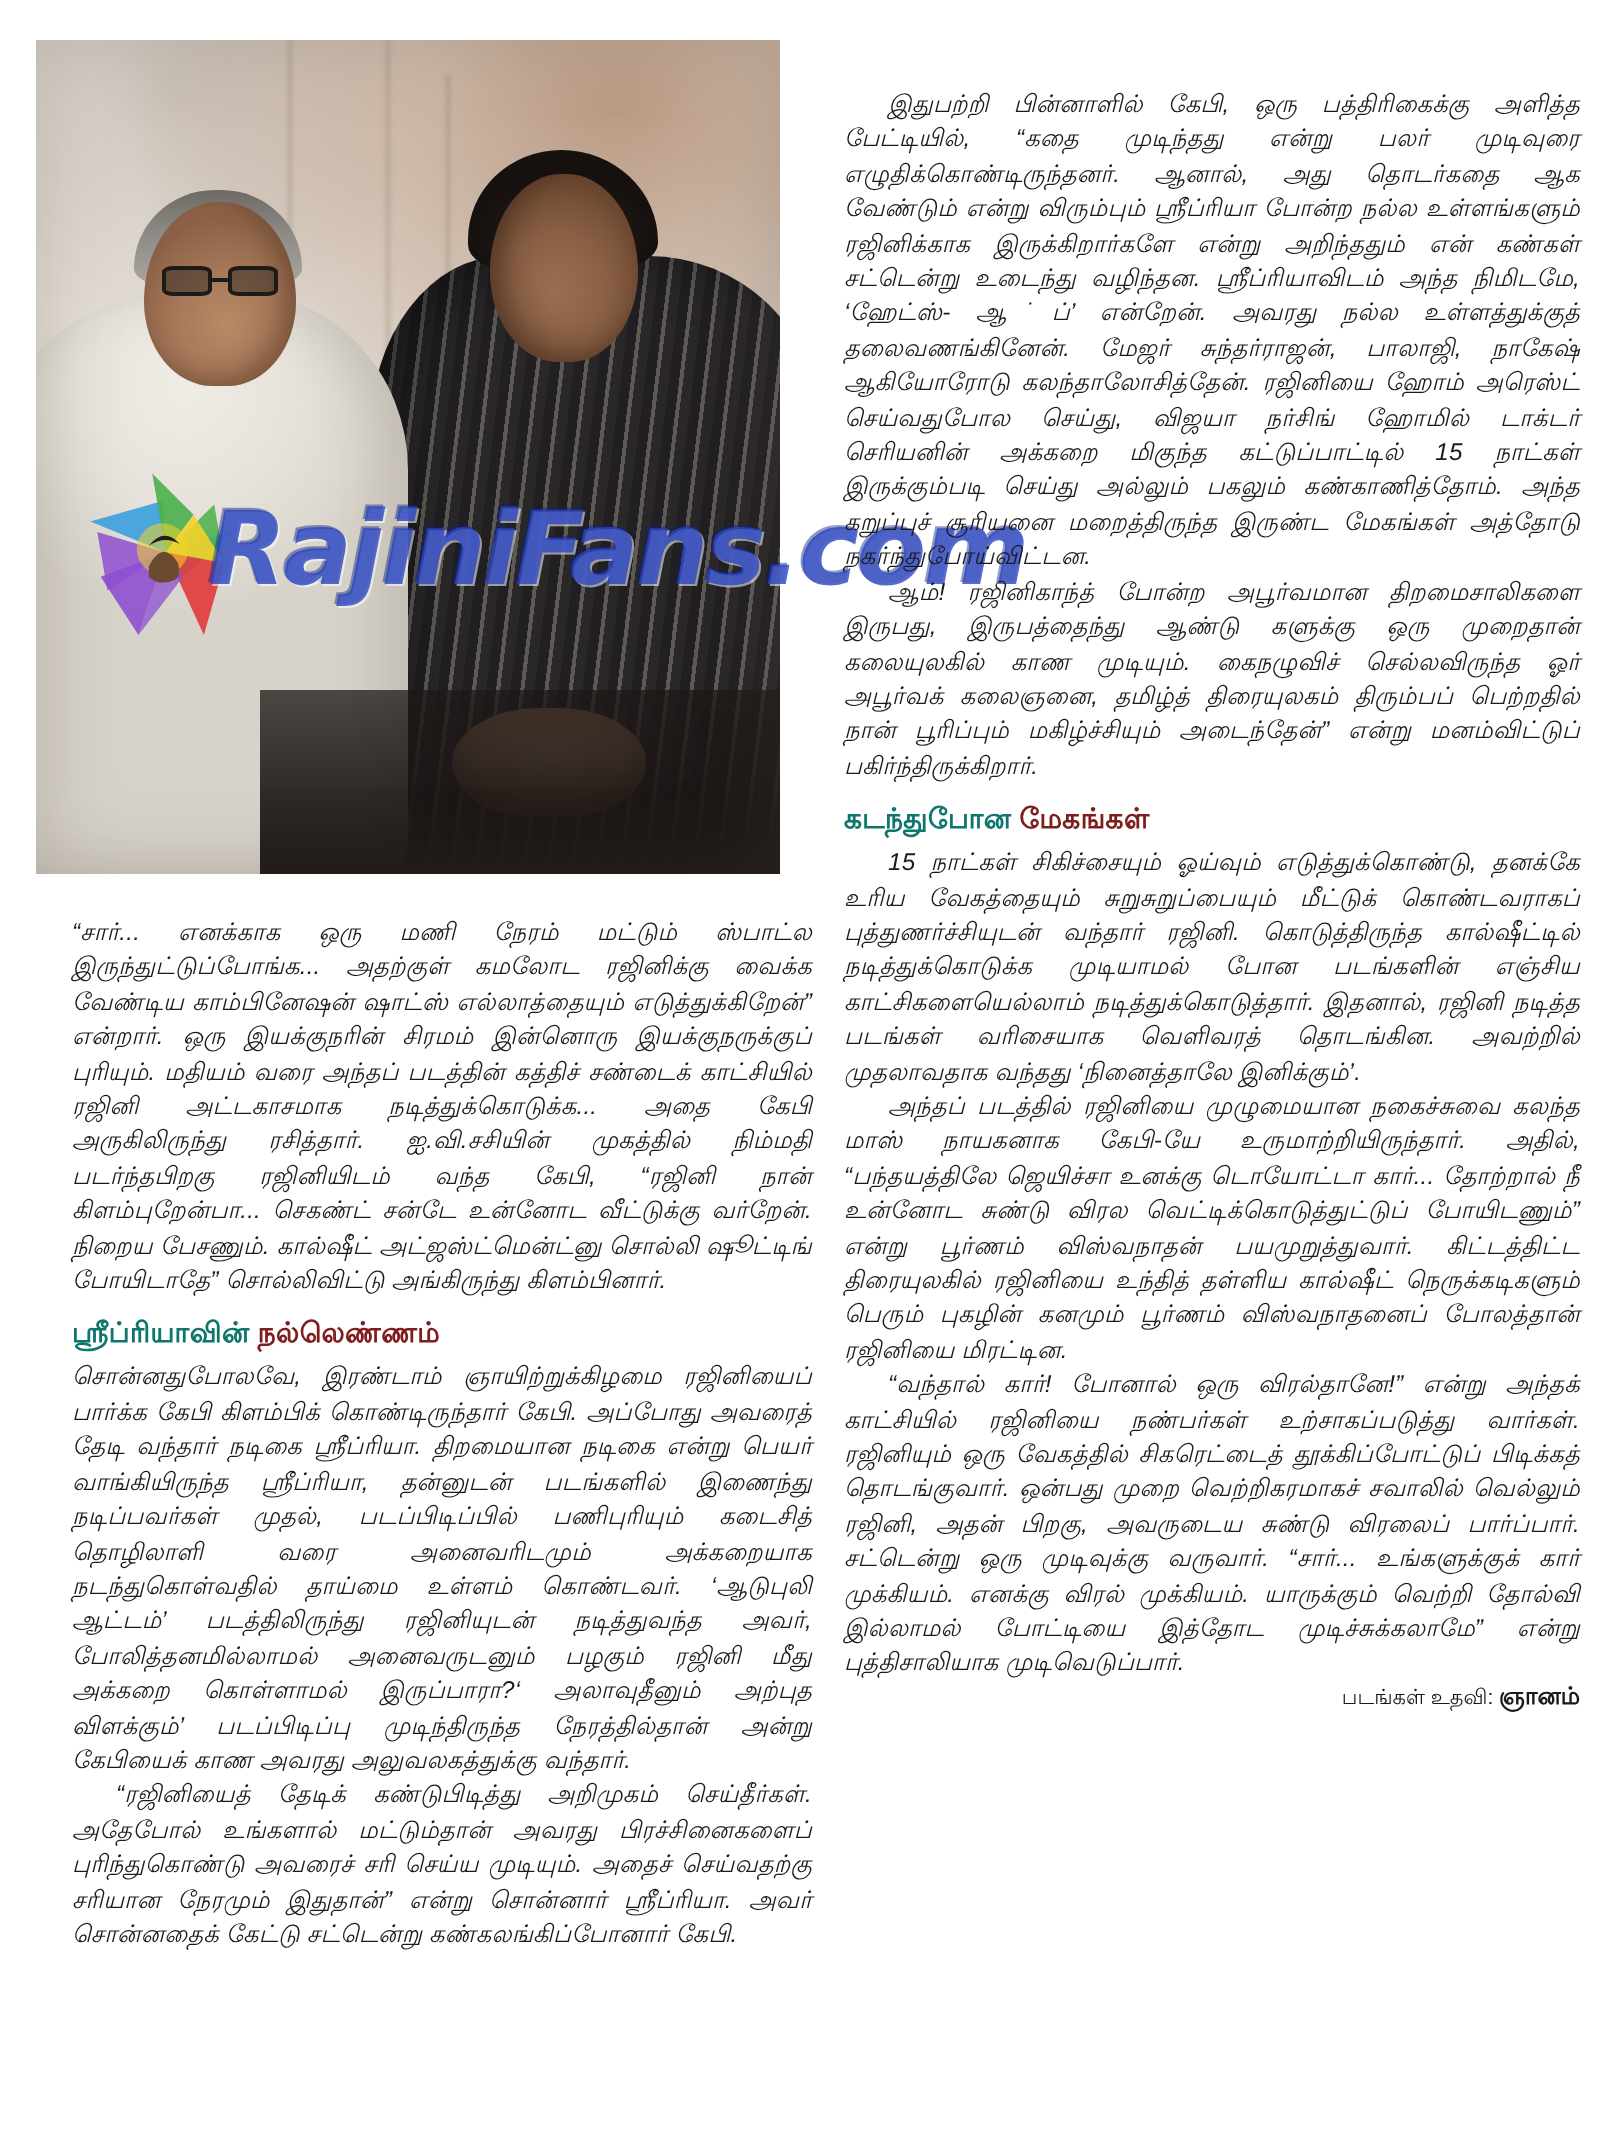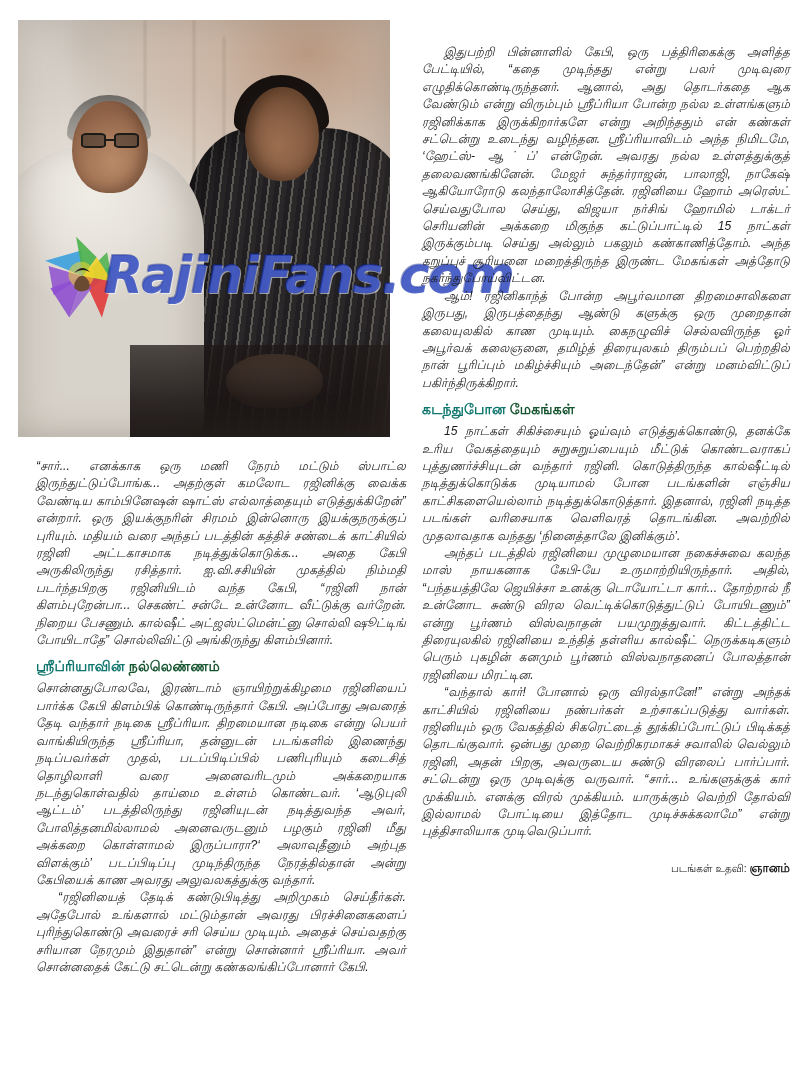--- a/index.html
+++ b/index.html
@@ -239,33 +239,33 @@
 
   h2.section {
     margin: 9px 0 6px 0;
     font-size: 14px;
     font-weight: bold;
     line-height: 16px;
     font-style: normal;
     letter-spacing: 0.2px;
   }
   h2.section .hl { color: #0f766e; }
-  h2.section .accent { color: #14532d; }
+  h2.section .accent { color: #7f1d1d; }
 
   .credit {
     margin-top: 12px;
     text-align: right;
     font-size: 12px;
     font-weight: bold;
     font-style: italic;
     color: #1a1a1a;
     line-height: 17px;
   }
   .credit-sub {
-    margin-top: 20px;
+    margin-top: 0;
     text-align: right;
     font-size: 10.5px;
     font-style: normal;
     color: #1a1a1a;
     line-height: 15px;
   }
   .credit-sub b { font-size: 12px; }
 </style>
 </head>
 <body>

